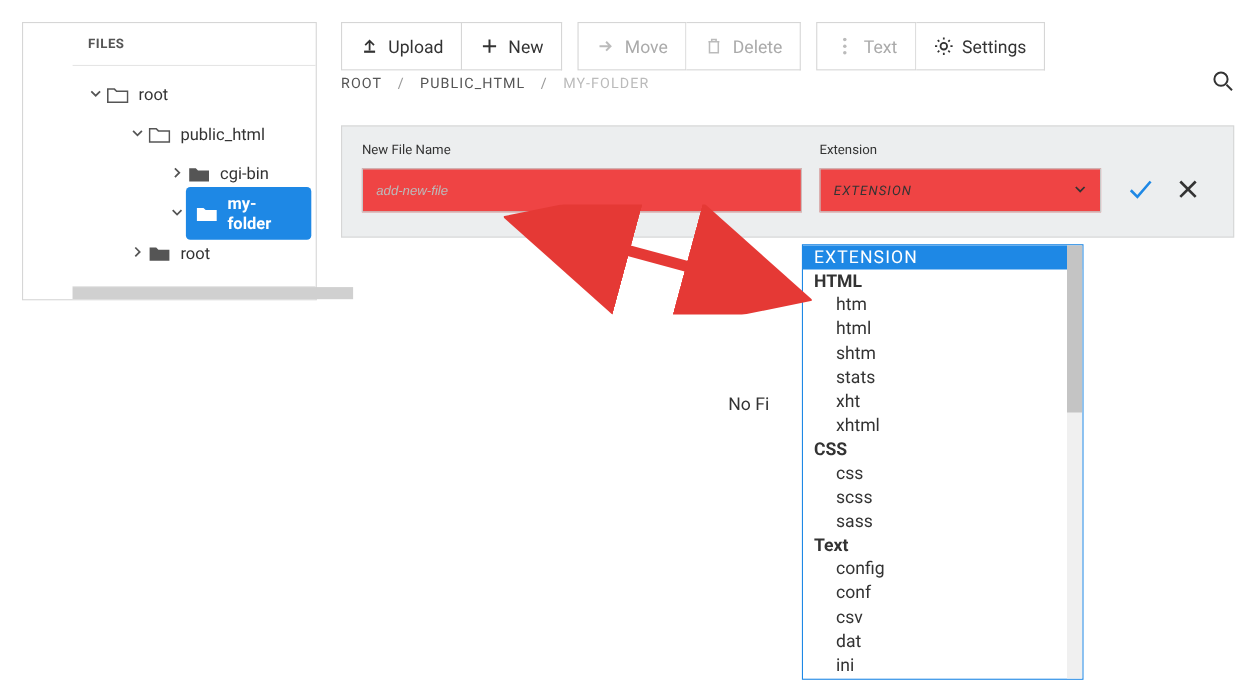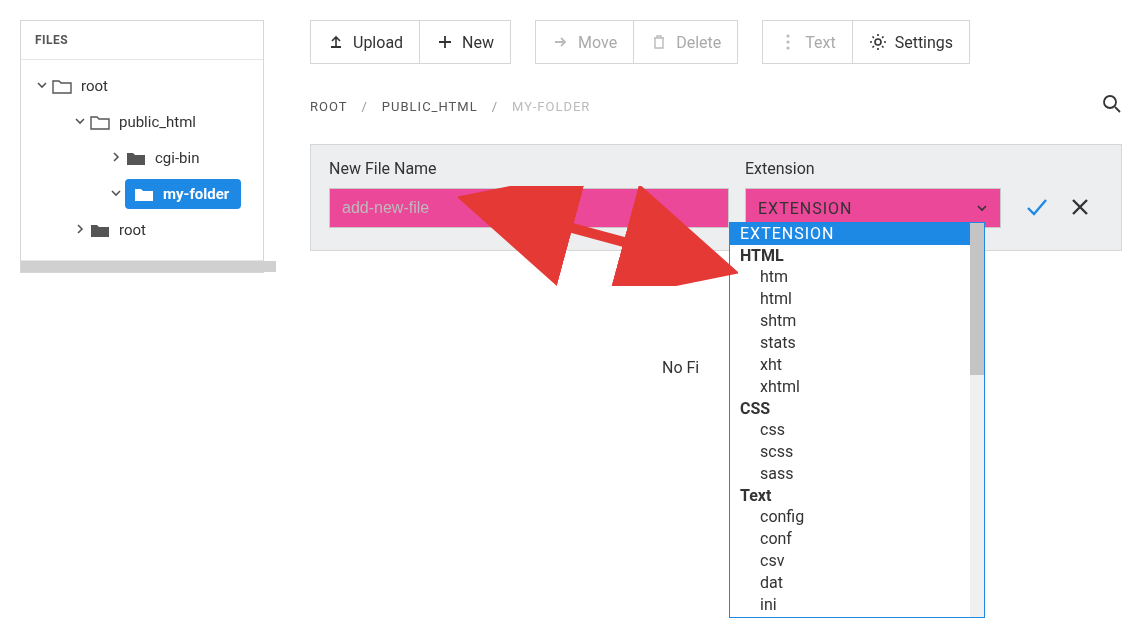--- a/index.html
+++ b/index.html
@@ -11,22 +11,23 @@
     overflow: hidden;
     position: relative;
     color: #333;
   }
 
   
   .sidebar {
     position: absolute;
     left: 20px;
     top: 20px;
-    width: 244px;
+    width: 268px;
     border: 1px solid #d6d6d6;
+    padding-left: 45px;
   }
   .sidebar-header {
     padding: 12px 14px;
     font-size: 12px;
     font-weight: 700;
     letter-spacing: 0.5px;
     color: #555;
     border-bottom: 1px solid #e5e5e5;
   }
   .tree { padding: 8px 4px 12px 4px; }
@@ -65,21 +66,21 @@
   .sidebar-scroll::after {
     content: "";
     position: absolute;
     left: 0; top: 0; width: 255px; height: 100%;
     background: #d0d0d0;
   }
 
   
   .main { position: absolute; left: 310px; top: 20px; right: 20px; }
   .toolbar {
-    display: flex; gap: 24px; margin-bottom: 30px;
+    display: flex; gap: 14px; 
   }
   .btn-group { display: flex; }
   .btn {
     display: flex; align-items: center; gap: 8px;
     height: 44px;
     padding: 0 16px;
     border: 1px solid #d6d6d6;
     background: #fff;
     font-size: 16px;
     color: #333;
@@ -105,30 +106,31 @@
   .panel {
     background: #eceeef;
     border: 1px solid #d6d6d6;
     padding: 14px 18px 22px 18px;
     display: flex; align-items: flex-end; gap: 0;
     position: relative;
   }
   .col-name { flex: 0 0 400px; }
   .col-ext { flex: 0 0 256px; margin-left: 16px; }
   .panel label {
-    display: block; font-size: 16px; color: #333; margin-bottom: 10px;
+    display: block; font-size: 12px; color: #333; margin-bottom: 10px;
   }
   .panel input.text, .panel .sel {
     width: 100%;
     height: 40px;
     border: 1px solid #c8c8c8;
-    background: #ec4899;
+    background: #ef4444;
     padding: 0 12px;
-    font-size: 16px;
-    color: #333;
+    font-size: 12px;
+    color: #333;
+    font-style: italic;
   }
   .panel input.text::placeholder { color: #bbb; }
   .sel {
     display: flex; align-items: center; justify-content: space-between;
     letter-spacing: 1px; color: #444;
     cursor: pointer;
   }
   .actions {
     display: flex; gap: 22px; margin-left: 24px;
     align-items: center; padding-bottom: 6px;

